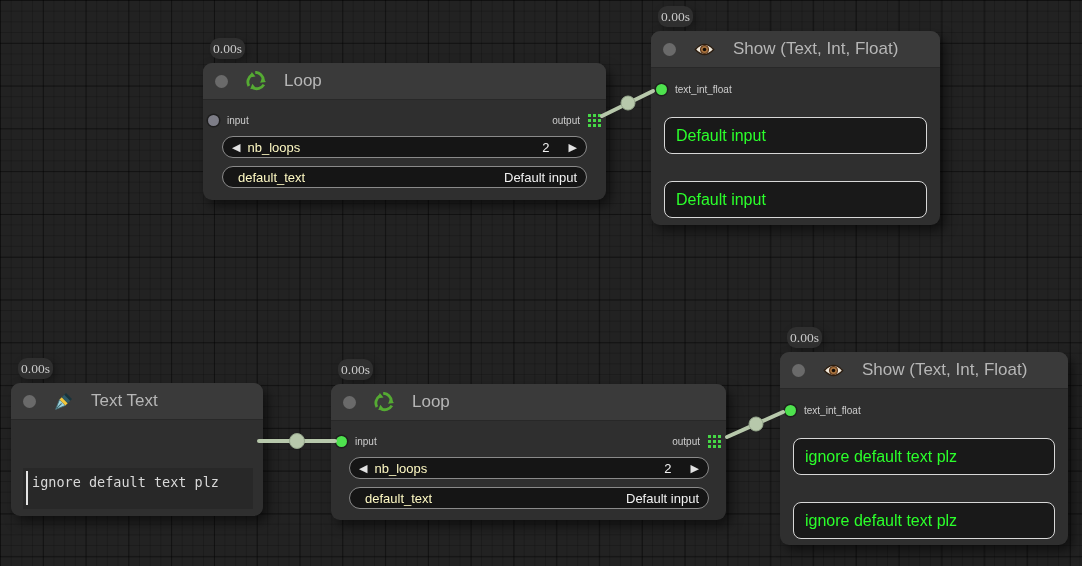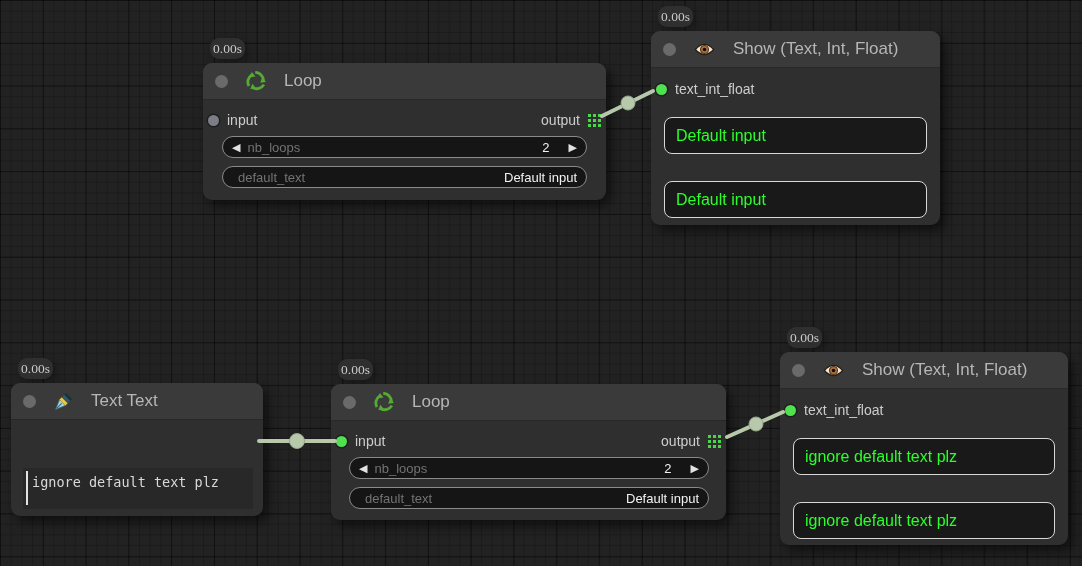--- a/index.html
+++ b/index.html
@@ -18,31 +18,31 @@
         box-shadow:5px 6px 12px rgba(0,0,0,.55);}
   .hdr{position:absolute;left:0;top:0;right:0;height:37px;background:#3a3a3a;
        border-radius:9px 9px 0 0;display:flex;align-items:center;gap:18px;
        padding:0 12px;box-sizing:border-box;border-bottom:1px solid #282828;}
   .cdot{width:13px;height:13px;border-radius:50%;background:#6a6a6a;flex:none;}
   .title{font-size:17px;color:#b6b6b6;white-space:nowrap;}
   .icon{display:flex;flex:none;align-items:center;}
   .slot-row{position:absolute;left:0;right:0;height:24px;display:flex;
             align-items:center;justify-content:space-between;padding:0 5px;
             box-sizing:border-box;}
-  .slot{display:flex;align-items:center;gap:8px;font-size:14px;color:#cdcdcd;text-align:center;}
+  .slot{display:flex;align-items:center;gap:8px;font-size:10px;color:#cdcdcd;text-align:center;}
   .sdot{width:11px;height:11px;border-radius:50%;flex:none;
         box-shadow:0 0 0 1.5px rgba(0,0,0,.35);}
   .sdot.green{background:#4ee24e;}
   .sdot.gray{background:#7d7d87;}
   .widget{position:absolute;height:22px;background:#151515;
           border:1px solid #8a8a8a;border-radius:12px;display:flex;
           align-items:center;font-size:13px;box-sizing:border-box;
           padding:0 9px;gap:7px;}
   .warrow{color:#e2e2e2;font-size:11px;line-height:1;}
-  .wlabel{color:#737373;white-space:nowrap;}
+  .wlabel{color:#fef9c3;white-space:nowrap;}
   .wvalue{margin-left:auto;color:#f2f2f2;white-space:nowrap;}
   .wvalue.num{margin-right:12px;}
   .show-box{position:absolute;left:13px;background:#191919;
             border:1px solid #d8d8d8;border-radius:8px;height:37px;
             display:flex;align-items:center;padding:0 11px;
             box-sizing:border-box;font-size:16px;color:#2bff2b;white-space:nowrap;}
   .ta{position:absolute;background:#282828;
       font-family:"DejaVu Sans Mono","Liberation Mono",monospace;
       font-size:13.5px;color:#d9d9d9;padding:6px 6px 5px 9px;
       box-sizing:border-box;overflow:hidden;}

